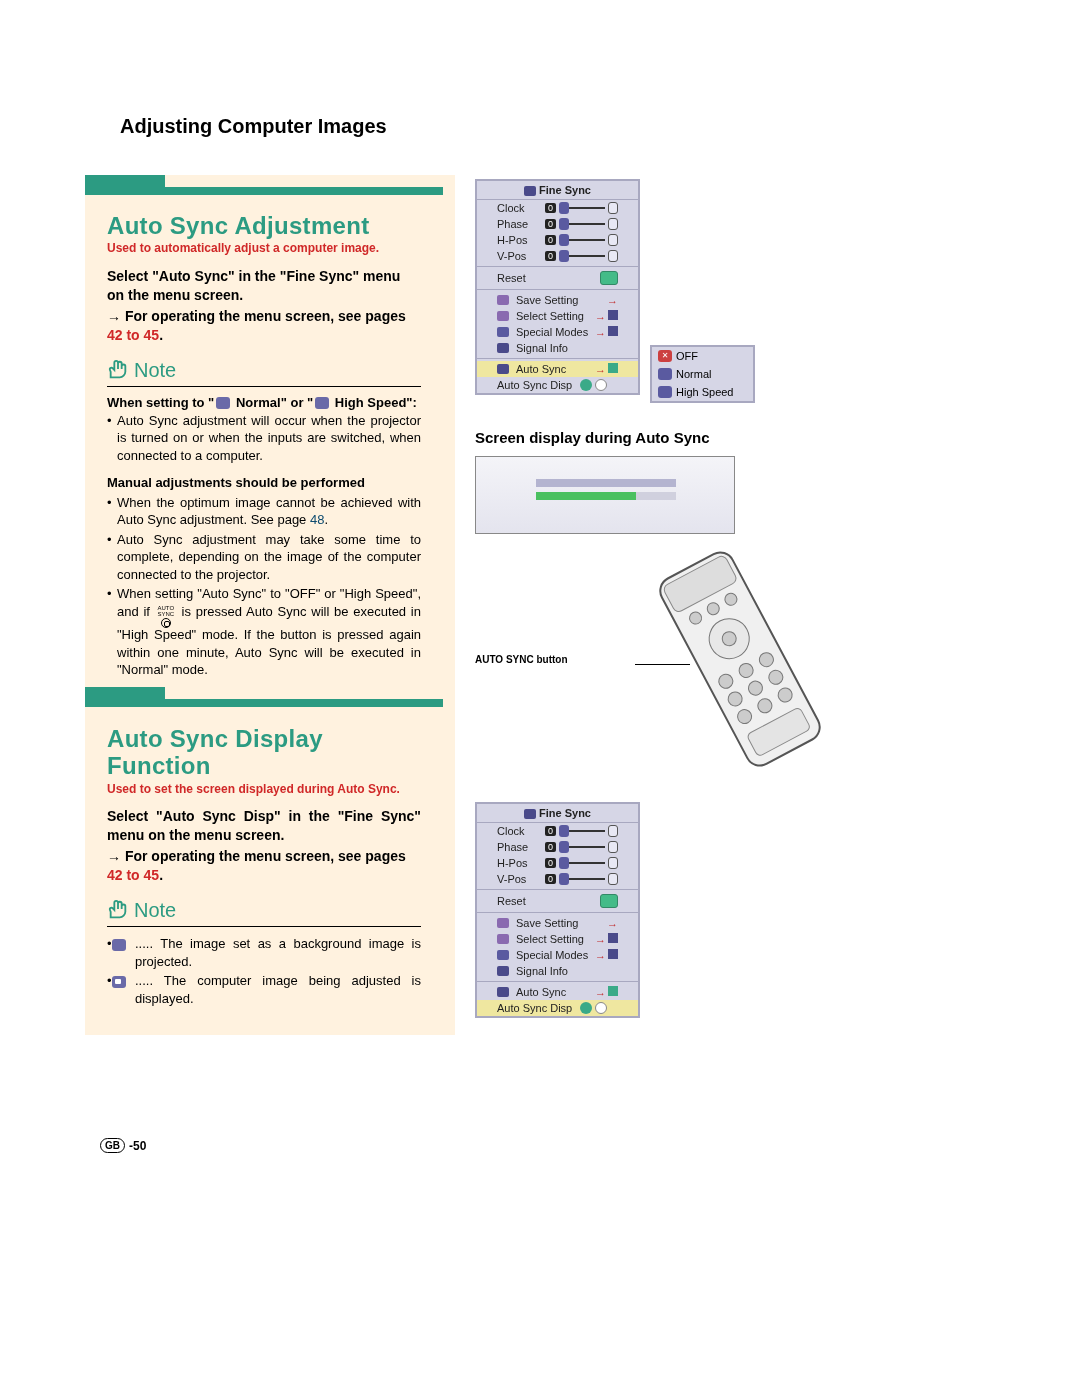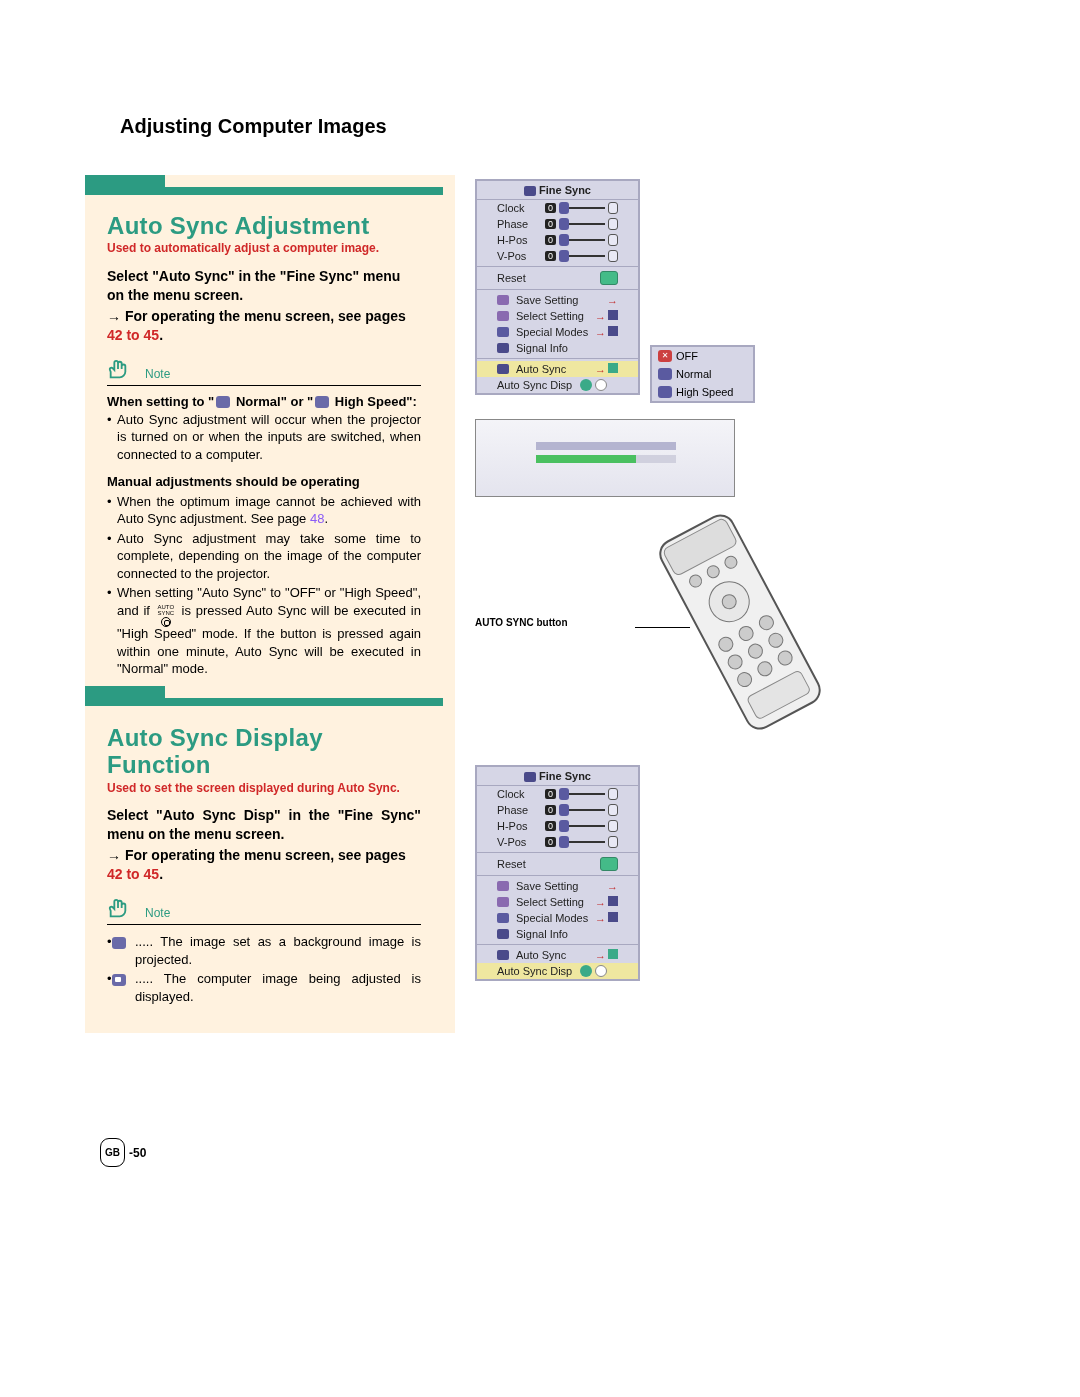--- a/index.html
+++ b/index.html
@@ -70,24 +70,24 @@
     font-weight: bold;
     font-size: 14px;
     line-height: 1.35;
     margin-top: 6px;
   }
   .arrow-line { margin-top: 2px; }
   .page-link { color: #d02828; }
 
   .note-head {
     display: flex;
-    align-items: flex-end;
-    gap: 16px;
+    align-items: flex-start;
+    gap: 5px;
     color: #2c9b82;
-    font-size: 12px;
+    font-size: 20px;
     margin-top: 14px;
     margin-bottom: 4px;
     font-weight: 500;
   }
   .note-head svg { width: 22px; height: 22px; }
   .note-rule {
     border: none;
     border-top: 1px solid #000;
     margin: 0 0 8px 0;
   }
@@ -130,21 +130,21 @@
   }
   .autosync-small .circ::after{
     content:"";
     position:absolute;
     left:2px;top:2px;width:4px;height:4px;
     border:1px solid #000;
     border-radius:2px;
   }
 
   .page-num {
-    color:#8b5cf6;
+    color:#0c4a6e;
     margin-top:13px;
   }
 
   .right-col {
     width: 520px;
     padding-top: 4px;
   }
 
   .menu-area {
     position: relative;
@@ -284,21 +284,21 @@
   .footer-page {
     position:absolute;
     left: 100px;
     top: 1138px;
     font-size:12px;
     font-weight:bold;
     display:flex;align-items:center;gap:4px;
   }
   .gb-badge{
     display:inline-block;border:1px solid #000;border-radius:9px;
-    font-size:10px;padding:7px 4px;line-height:13px;
+    font-size:10px;padding:0 4px;line-height:13px;
   }
 
   .disp-icons .li .dot { position:relative; width:28px; }
   .disp-icons .li .dot .dicon{
     display:inline-block;width:14px;height:12px;border-radius:3px;vertical-align:middle;
   }
   .disp-icons .li:nth-child(1) .dicon{background:#6a6aa8;}
   .disp-icons .li:nth-child(2) .dicon{background:#6a6aa8;position:relative;}
   .disp-icons .li:nth-child(2) .dicon::after{content:"";position:absolute;left:3px;top:3px;width:6px;height:5px;background:#fff;border-radius:1px;}
 
@@ -338,21 +338,21 @@
         <span>When setting to "</span><span class="inline-icon"></span><span> Normal" or "</span><span class="inline-icon"></span><span> High Speed":</span>
       </div>
 
       <div class="body-list">
         <div class="li">
             <div class="dot">•</div>
             <div>Auto Sync adjustment will occur when the projector is turned on or when the inputs are switched, when connected to a computer.</div>
           </div>
       </div>
 
-      <div class="body-list manual-bold">Manual adjustments should be operating</div>
+      <div class="body-list manual-bold">Manual adjustments should be performed</div>
 
       <div class="body-list">
         <div class="li">
             <div class="dot">•</div>
             <div>
           <span>When the optimum image cannot be achieved with Auto Sync adjustment. See page </span><span class="page-num">48</span><span>.</span>
         </div>
           </div>
         <div class="li">
             <div class="dot">•</div>
@@ -500,20 +500,21 @@
             <span class="ic"></span>
             <span>Normal</span>
           </div>
         <div class="row">
             <span class="ic"></span>
             <span>High Speed</span>
           </div>
       </div>
     </div>
 
+    <div class="right-caption">Screen display during Auto Sync</div>
 
     <div class="screen-disp">
       <div class="bar-label"></div>
       <div class="bar-bg"></div>
       <div class="bar-fill"></div>
     </div>
 
     <div class="remote-area">
       <div class="remote-label">AUTO SYNC button</div>
       <div class="remote-line"></div>

